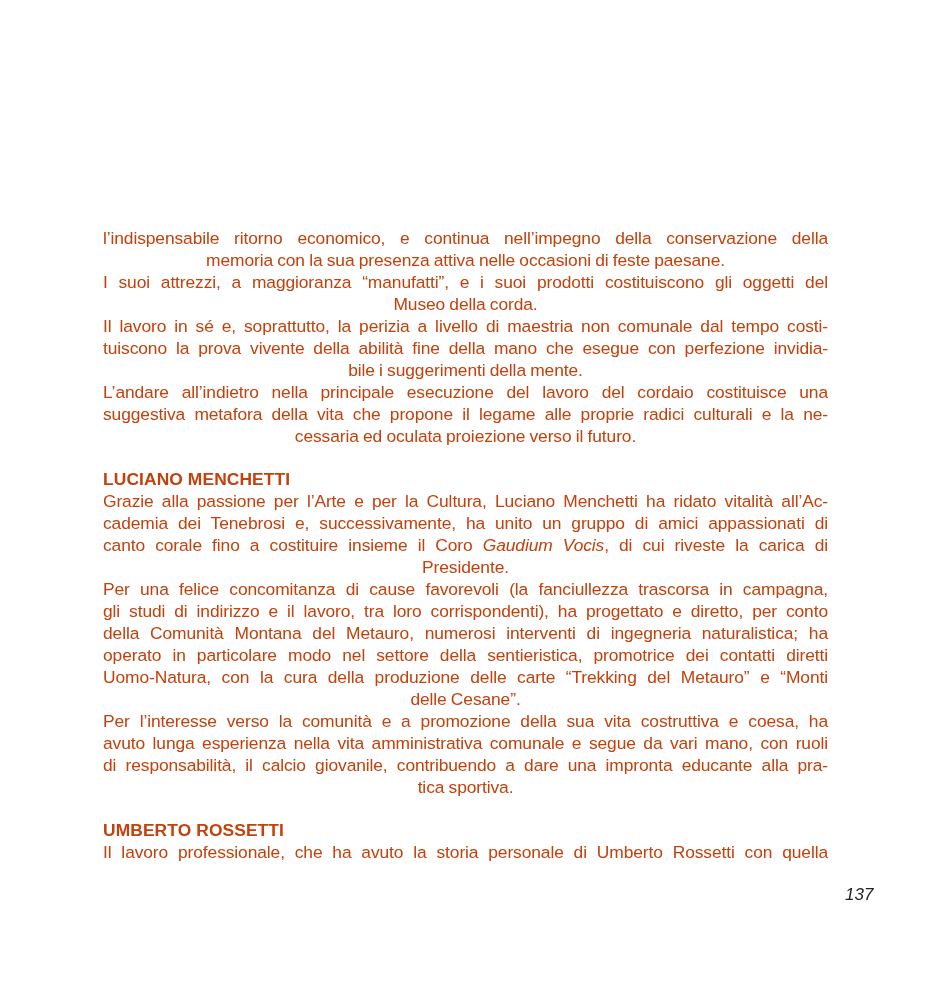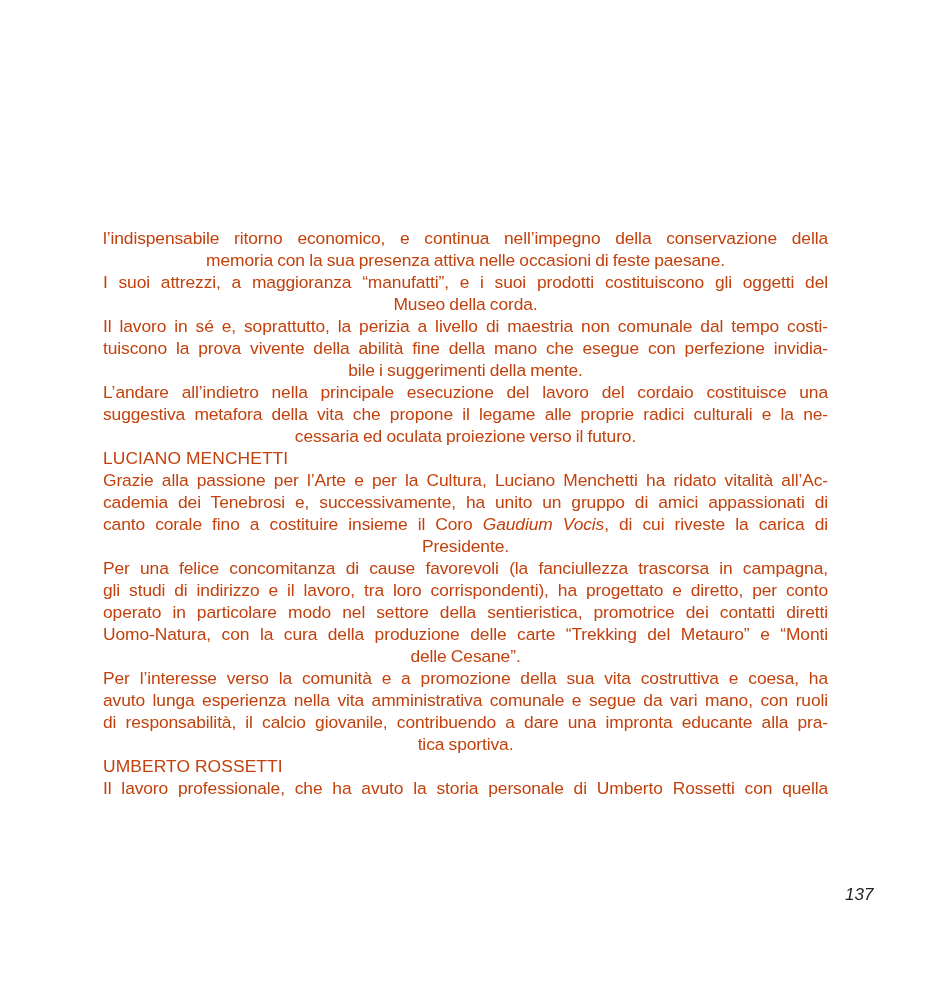--- a/index.html
+++ b/index.html
@@ -29,21 +29,23 @@
   .line {
     text-align: center;
     word-spacing: -0.5px;
     white-space: normal;
   }
   .line.j {
     text-align: justify;
     text-align-last: justify;
   }
   .section-heading {
+    margin-top: 21px;
     letter-spacing: 0.1px;
+    font-weight: bold;
   }
   .folio {
     position: absolute;
     left: 845px;
     top: 844px;
     font-style: italic;
     font-size: 17px;
     line-height: 22px;
     color: #222222;
     margin-top: 40px;
@@ -76,20 +78,21 @@
       <div class="section-heading">LUCIANO MENCHETTI</div>
       <div class="para">
         <div class="line j">Grazie alla passione per l’Arte e per la Cultura, Luciano Menchetti ha ridato vitalità all’Ac-</div>
         <div class="line j">cademia dei Tenebrosi e, successivamente, ha unito un gruppo di amici appassionati di</div>
         <div class="line j"><span>canto corale fino a costituire insieme il Coro </span><em>Gaudium Vocis</em><span>, di cui riveste la carica di</span></div>
         <div class="line">Presidente.</div>
       </div>
       <div class="para">
         <div class="line j">Per una felice concomitanza di cause favorevoli (la fanciullezza trascorsa in campagna,</div>
         <div class="line j">gli studi di indirizzo e il lavoro, tra loro corrispondenti), ha progettato e diretto, per conto</div>
+        <div class="line j">della Comunità Montana del Metauro, numerosi interventi di ingegneria naturalistica; ha</div>
         <div class="line j">operato in particolare modo nel settore della sentieristica, promotrice dei contatti diretti</div>
         <div class="line j">Uomo-Natura, con la cura della produzione delle carte “Trekking del Metauro” e “Monti</div>
         <div class="line">delle Cesane”.</div>
       </div>
       <div class="para">
         <div class="line j">Per l’interesse verso la comunità e a promozione della sua vita costruttiva e coesa, ha</div>
         <div class="line j">avuto lunga esperienza nella vita amministrativa comunale e segue da vari mano, con ruoli</div>
         <div class="line j">di responsabilità, il calcio giovanile, contribuendo a dare una impronta educante alla pra-</div>
         <div class="line">tica sportiva.</div>
       </div>

